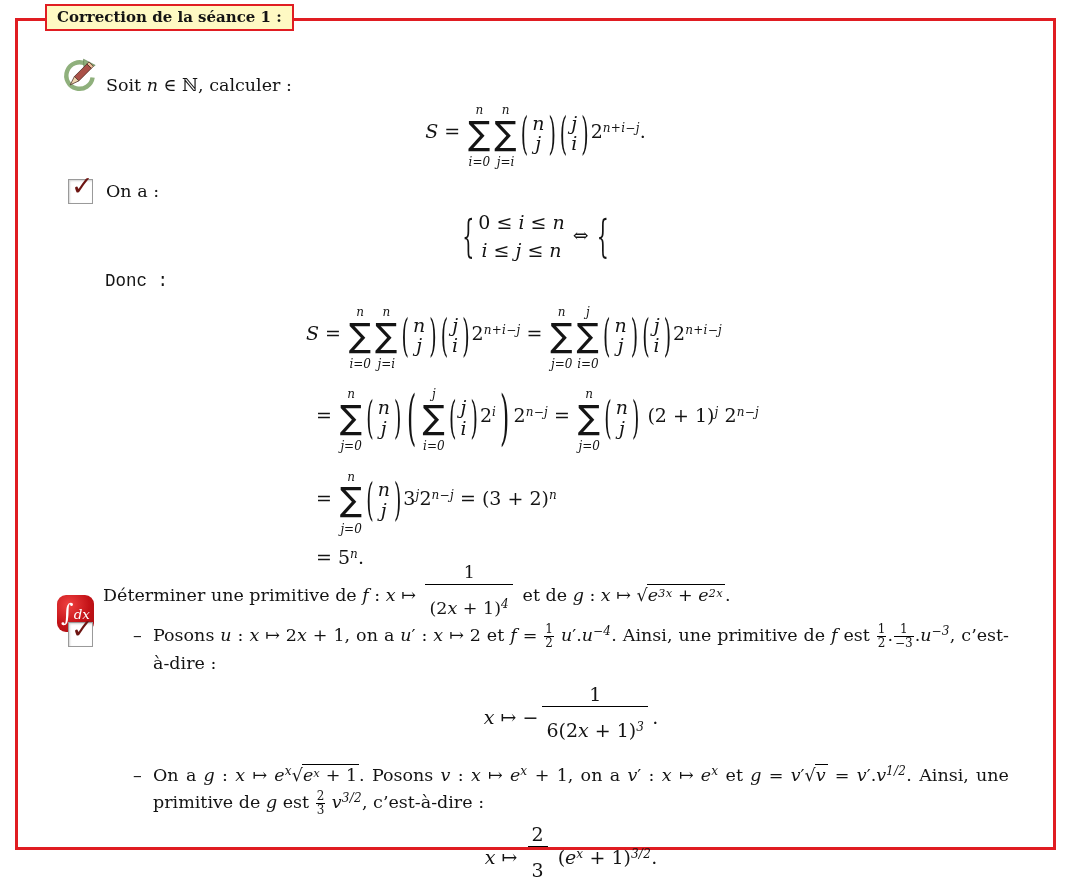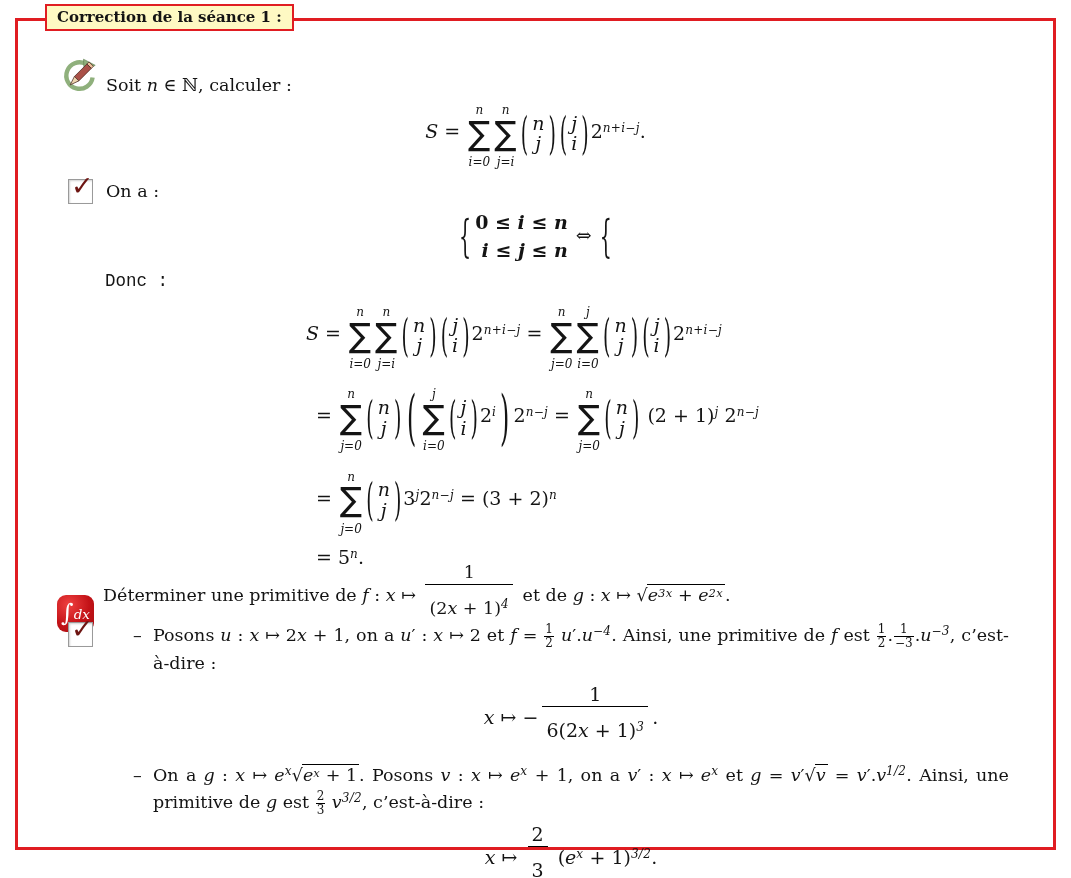--- a/index.html
+++ b/index.html
@@ -38,21 +38,21 @@
   .check-glyph {
     position:absolute; left:2px; top:-10px; font-style:normal; font-weight:700;
     font-size:27px; color:#6d1512; font-family:"DejaVu Sans",sans-serif;
   }
 
   
   .mathline { position:absolute; left:0; right:0; font-size:19px; text-align:center; }
   .s-i { font-style:italic; }
   .s-sup { font-size:12px; font-style:italic; vertical-align:6px; letter-spacing:0.3px; }
   .s-col, .s-scol { display:inline-flex; flex-direction:column; align-items:center; vertical-align:middle; margin:0 2px; }
-  .s-scol { align-items:flex-end; text-align:left;font-weight:bold; }
+  .s-scol { align-items:center; text-align:left; }
   .s-col .crow { line-height:1.08; }
   .s-scol .crow { line-height:1.45; }
   .s-lim { font-size:12px; font-style:italic; }
   .s-op { font-size:33px; line-height:0.95; font-style:normal; font-family:"DejaVu Sans","DejaVu Serif",sans-serif; }
   .s-big { display:inline-block; vertical-align:middle; transform:scale(1,2.35); transform-origin:center; line-height:1; margin:0 2px; }
   .s-big3 { display:inline-block; vertical-align:middle; transform:scale(1.25,3.15); transform-origin:center; line-height:1; margin:0 5px; }
   .s-frac { display:inline-flex; flex-direction:column; align-items:center; vertical-align:middle; font-size:12px; line-height:1.12; margin:0 1px; }
   .s-frac .fd { border-top:1px solid #000; padding:0 1px; }
   .s-frac .fn { padding:0 1px; }
   .s-dfrac { display:inline-flex; flex-direction:column; align-items:center; vertical-align:middle; line-height:1.25; margin:0 4px; }

